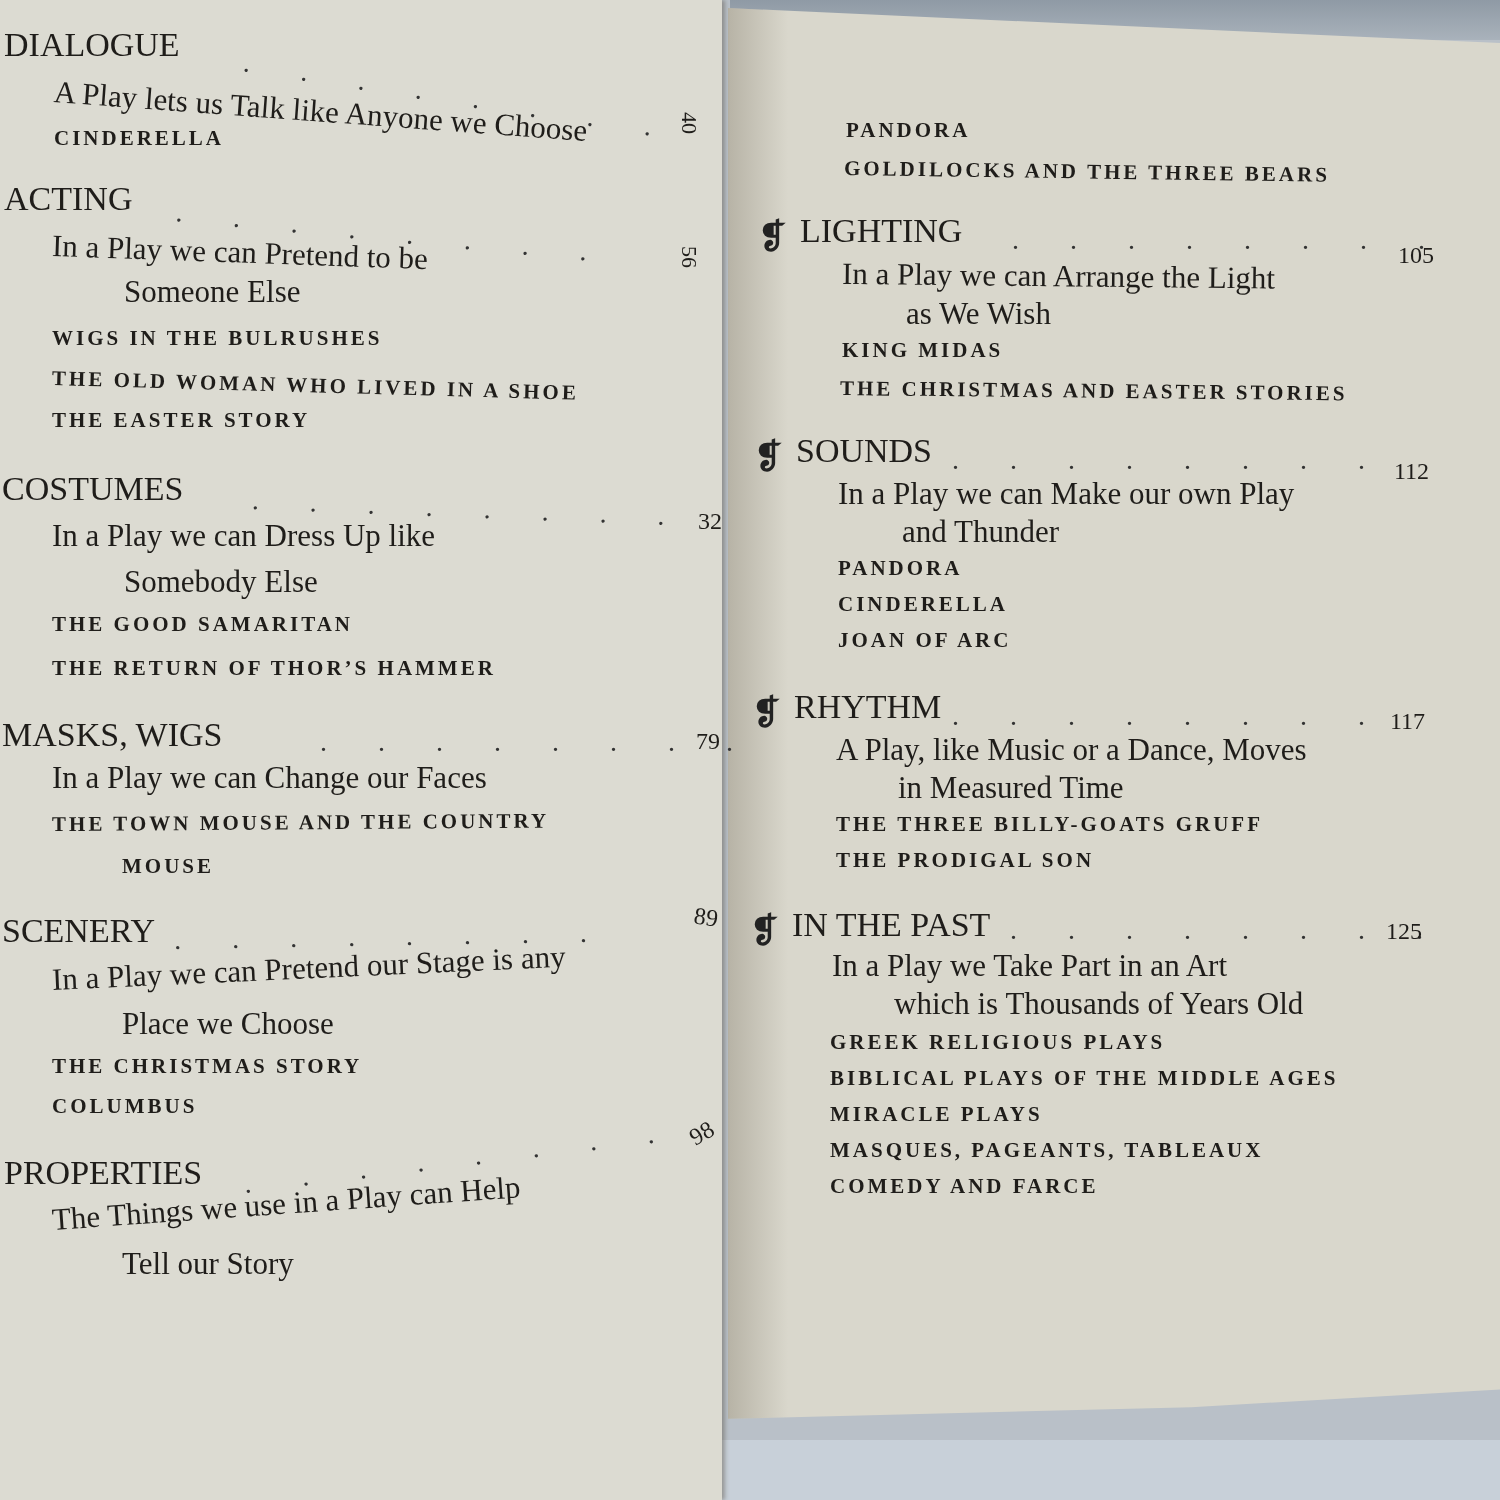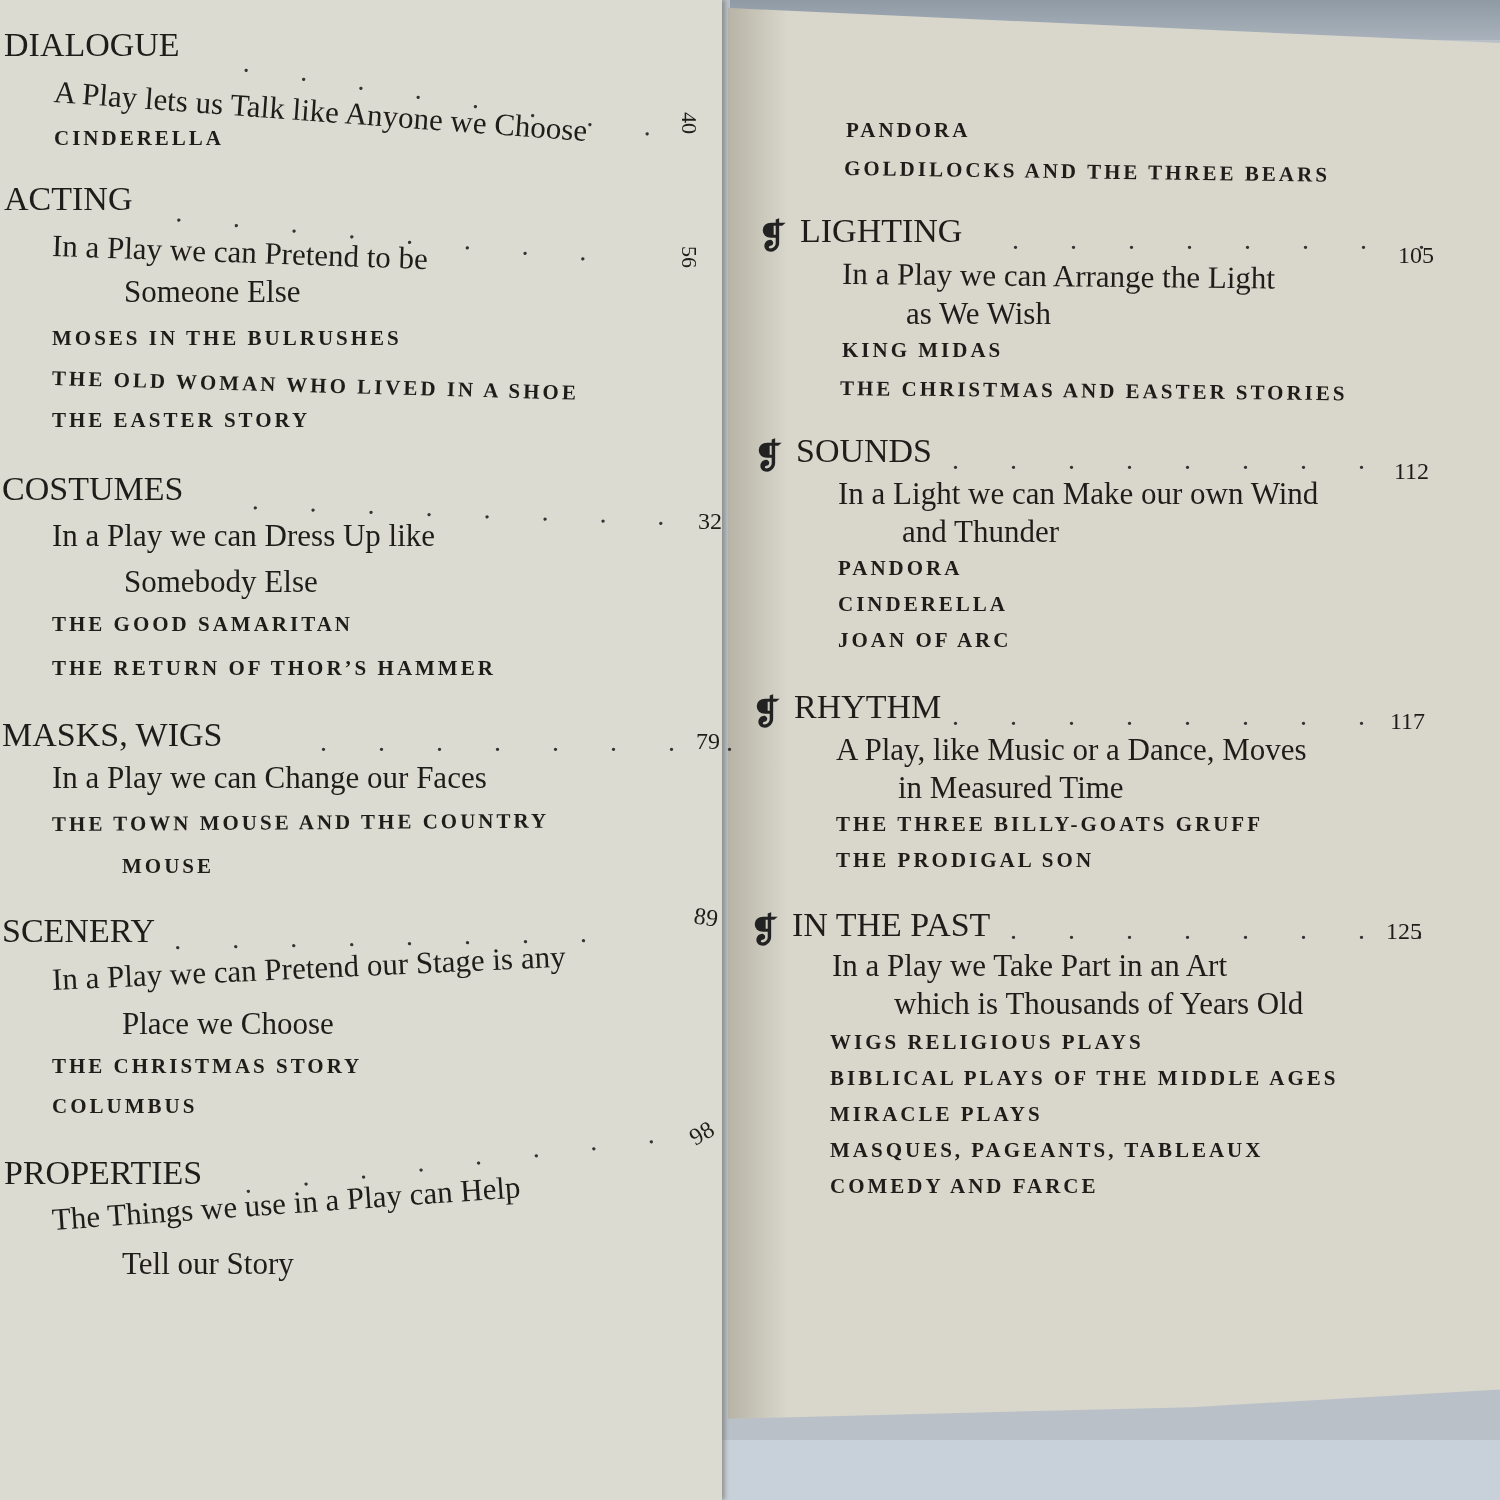--- a/index.html
+++ b/index.html
@@ -77,21 +77,21 @@
     <span class="subtitle" style="left:166px;top:84px;">as We Wish</span>
     <span class="story" style="left:102px;top:126px;">KING MIDAS</span>
     <span class="story" style="left:100px;top:164px;transform:rotate(0.6deg);transform-origin:left;">THE CHRISTMAS AND EASTER STORIES</span>
   </div>
 
   <div class="section" style="left:0;top:432px;width:760px;">
     <span class="bracket" style="left:14px;top:4px;">❡</span>
     <span class="heading" style="left:56px;">SOUNDS</span>
     <span class="dots" style="left:212px;top:12px;">. . . . . . . .</span>
     <span class="pageno" style="left:654px;top:26px;">112</span>
-    <span class="subtitle" style="left:98px;top:44px;">In a Light we can Make our own Wind</span>
+    <span class="subtitle" style="left:98px;top:44px;">In a Play we can Make our own Play</span>
     <span class="subtitle" style="left:162px;top:82px;">and Thunder</span>
     <span class="story" style="left:98px;top:124px;">PANDORA</span>
     <span class="story" style="left:98px;top:160px;">CINDERELLA</span>
     <span class="story" style="left:98px;top:196px;">JOAN OF ARC</span>
   </div>
 
   <div class="section" style="left:0;top:688px;width:760px;">
     <span class="bracket" style="left:12px;top:4px;">❡</span>
     <span class="heading" style="left:54px;">RHYTHM</span>
     <span class="dots" style="left:212px;top:12px;">. . . . . . . .</span>
@@ -102,21 +102,21 @@
     <span class="story" style="left:96px;top:160px;">THE PRODIGAL SON</span>
   </div>
 
   <div class="section" style="left:0;top:906px;width:760px;">
     <span class="bracket" style="left:10px;top:4px;">❡</span>
     <span class="heading" style="left:52px;text-align:center;">IN THE PAST</span>
     <span class="dots" style="left:270px;top:8px;">. . . . . . . .</span>
     <span class="pageno" style="left:646px;top:12px;">125</span>
     <span class="subtitle" style="left:92px;top:42px;">In a Play we Take Part in an Art</span>
     <span class="subtitle" style="left:154px;top:80px;">which is Thousands of Years Old</span>
-    <span class="story" style="left:90px;top:124px;">WIGS RELIGIOUS PLAYS</span>
+    <span class="story" style="left:90px;top:124px;">GREEK RELIGIOUS PLAYS</span>
     <span class="story" style="left:90px;top:160px;">BIBLICAL PLAYS OF THE MIDDLE AGES</span>
     <span class="story" style="left:90px;top:196px;">MIRACLE PLAYS</span>
     <span class="story" style="left:90px;top:232px;">MASQUES, PAGEANTS, TABLEAUX</span>
     <span class="story" style="left:90px;top:268px;">COMEDY AND FARCE</span>
   </div>
 </div>
 
 <div class="page-left"></div>
 <div class="col col-left">
 
@@ -127,21 +127,21 @@
     <span class="subtitle" style="left:50px;top:48px;transform:rotate(4.2deg);transform-origin:left;">A Play lets us Talk like Anyone we Choose</span>
     <span class="story" style="left:50px;top:100px;">CINDERELLA</span>
   </div>
 
   <div class="section" style="left:4px;top:180px;width:715px;">
     <span class="heading">ACTING</span>
     <span class="dots" style="left:172px;top:16px;transform:rotate(5.5deg);transform-origin:left;">. . . . . . . .</span>
     <span class="pageno" style="left:698px;top:66px;transform:rotate(90deg);transform-origin:left top;font-size:22px;">56</span>
     <span class="subtitle" style="left:48px;top:48px;transform:rotate(2deg);transform-origin:left;">In a Play we can Pretend to be</span>
     <span class="subtitle" style="left:120px;top:94px;">Someone Else</span>
-    <span class="story" style="left:48px;top:146px;">MOSES IN THE BULRUSHES</span>
+    <span class="story" style="left:48px;top:146px;">WIGS IN THE BULRUSHES</span>
     <span class="story" style="left:48px;top:186px;transform:rotate(1.6deg);transform-origin:left;">THE OLD WOMAN WHO LIVED IN A SHOE</span>
     <span class="story" style="left:48px;top:228px;">THE EASTER STORY</span>
   </div>
 
   <div class="section" style="left:2px;top:470px;width:715px;">
     <span class="heading">COSTUMES</span>
     <span class="dots" style="left:250px;top:14px;transform:rotate(2.2deg);transform-origin:left;">. . . . . . . .</span>
     <span class="pageno" style="left:696px;top:38px;">32</span>
     <span class="subtitle" style="left:50px;top:48px;">In a Play we can Dress Up like</span>
     <span class="subtitle" style="left:122px;top:94px;">Somebody Else</span>

